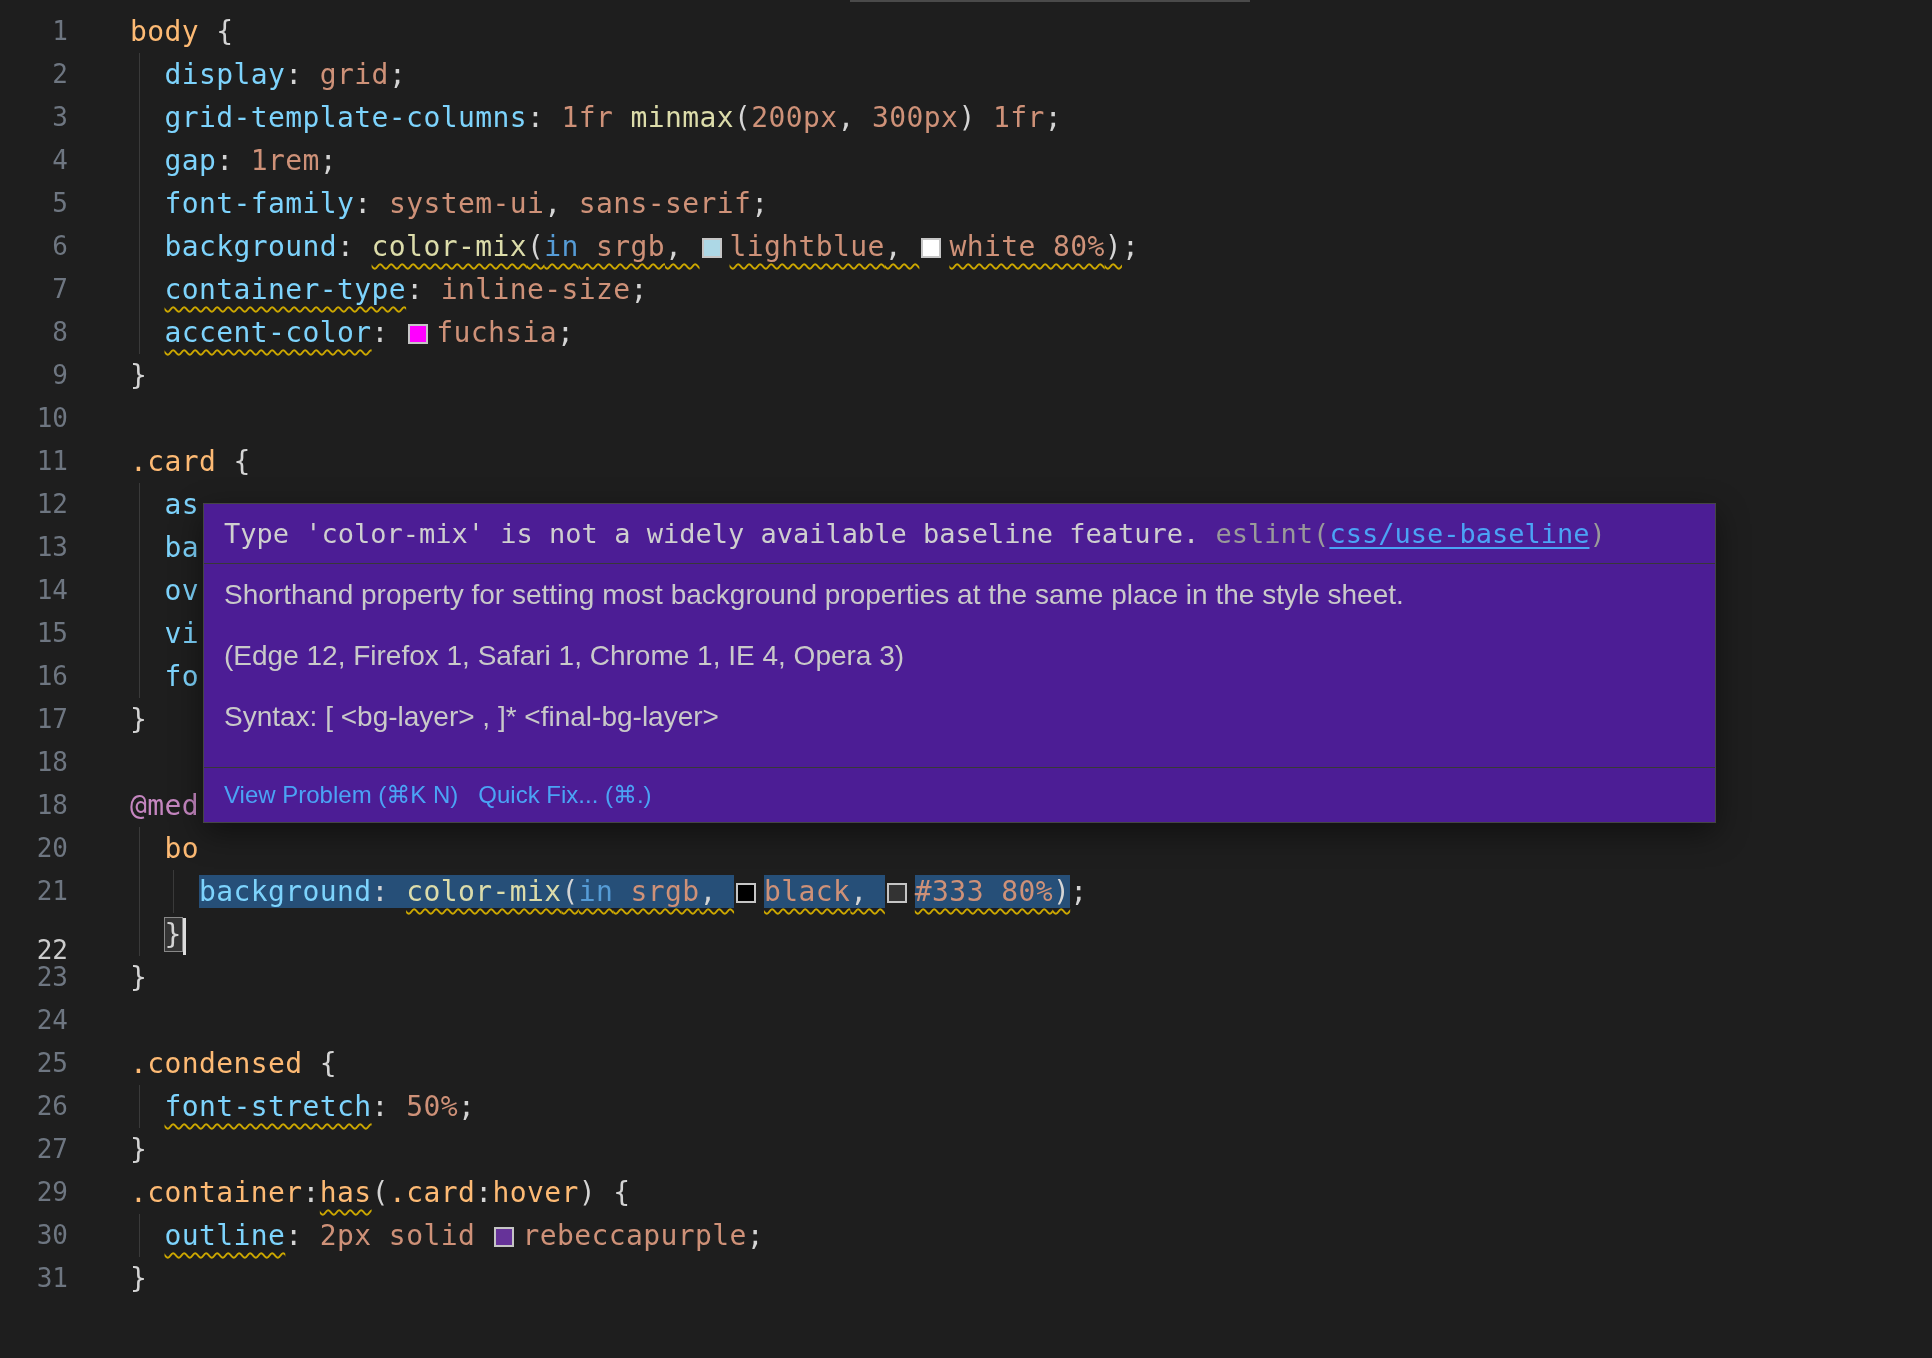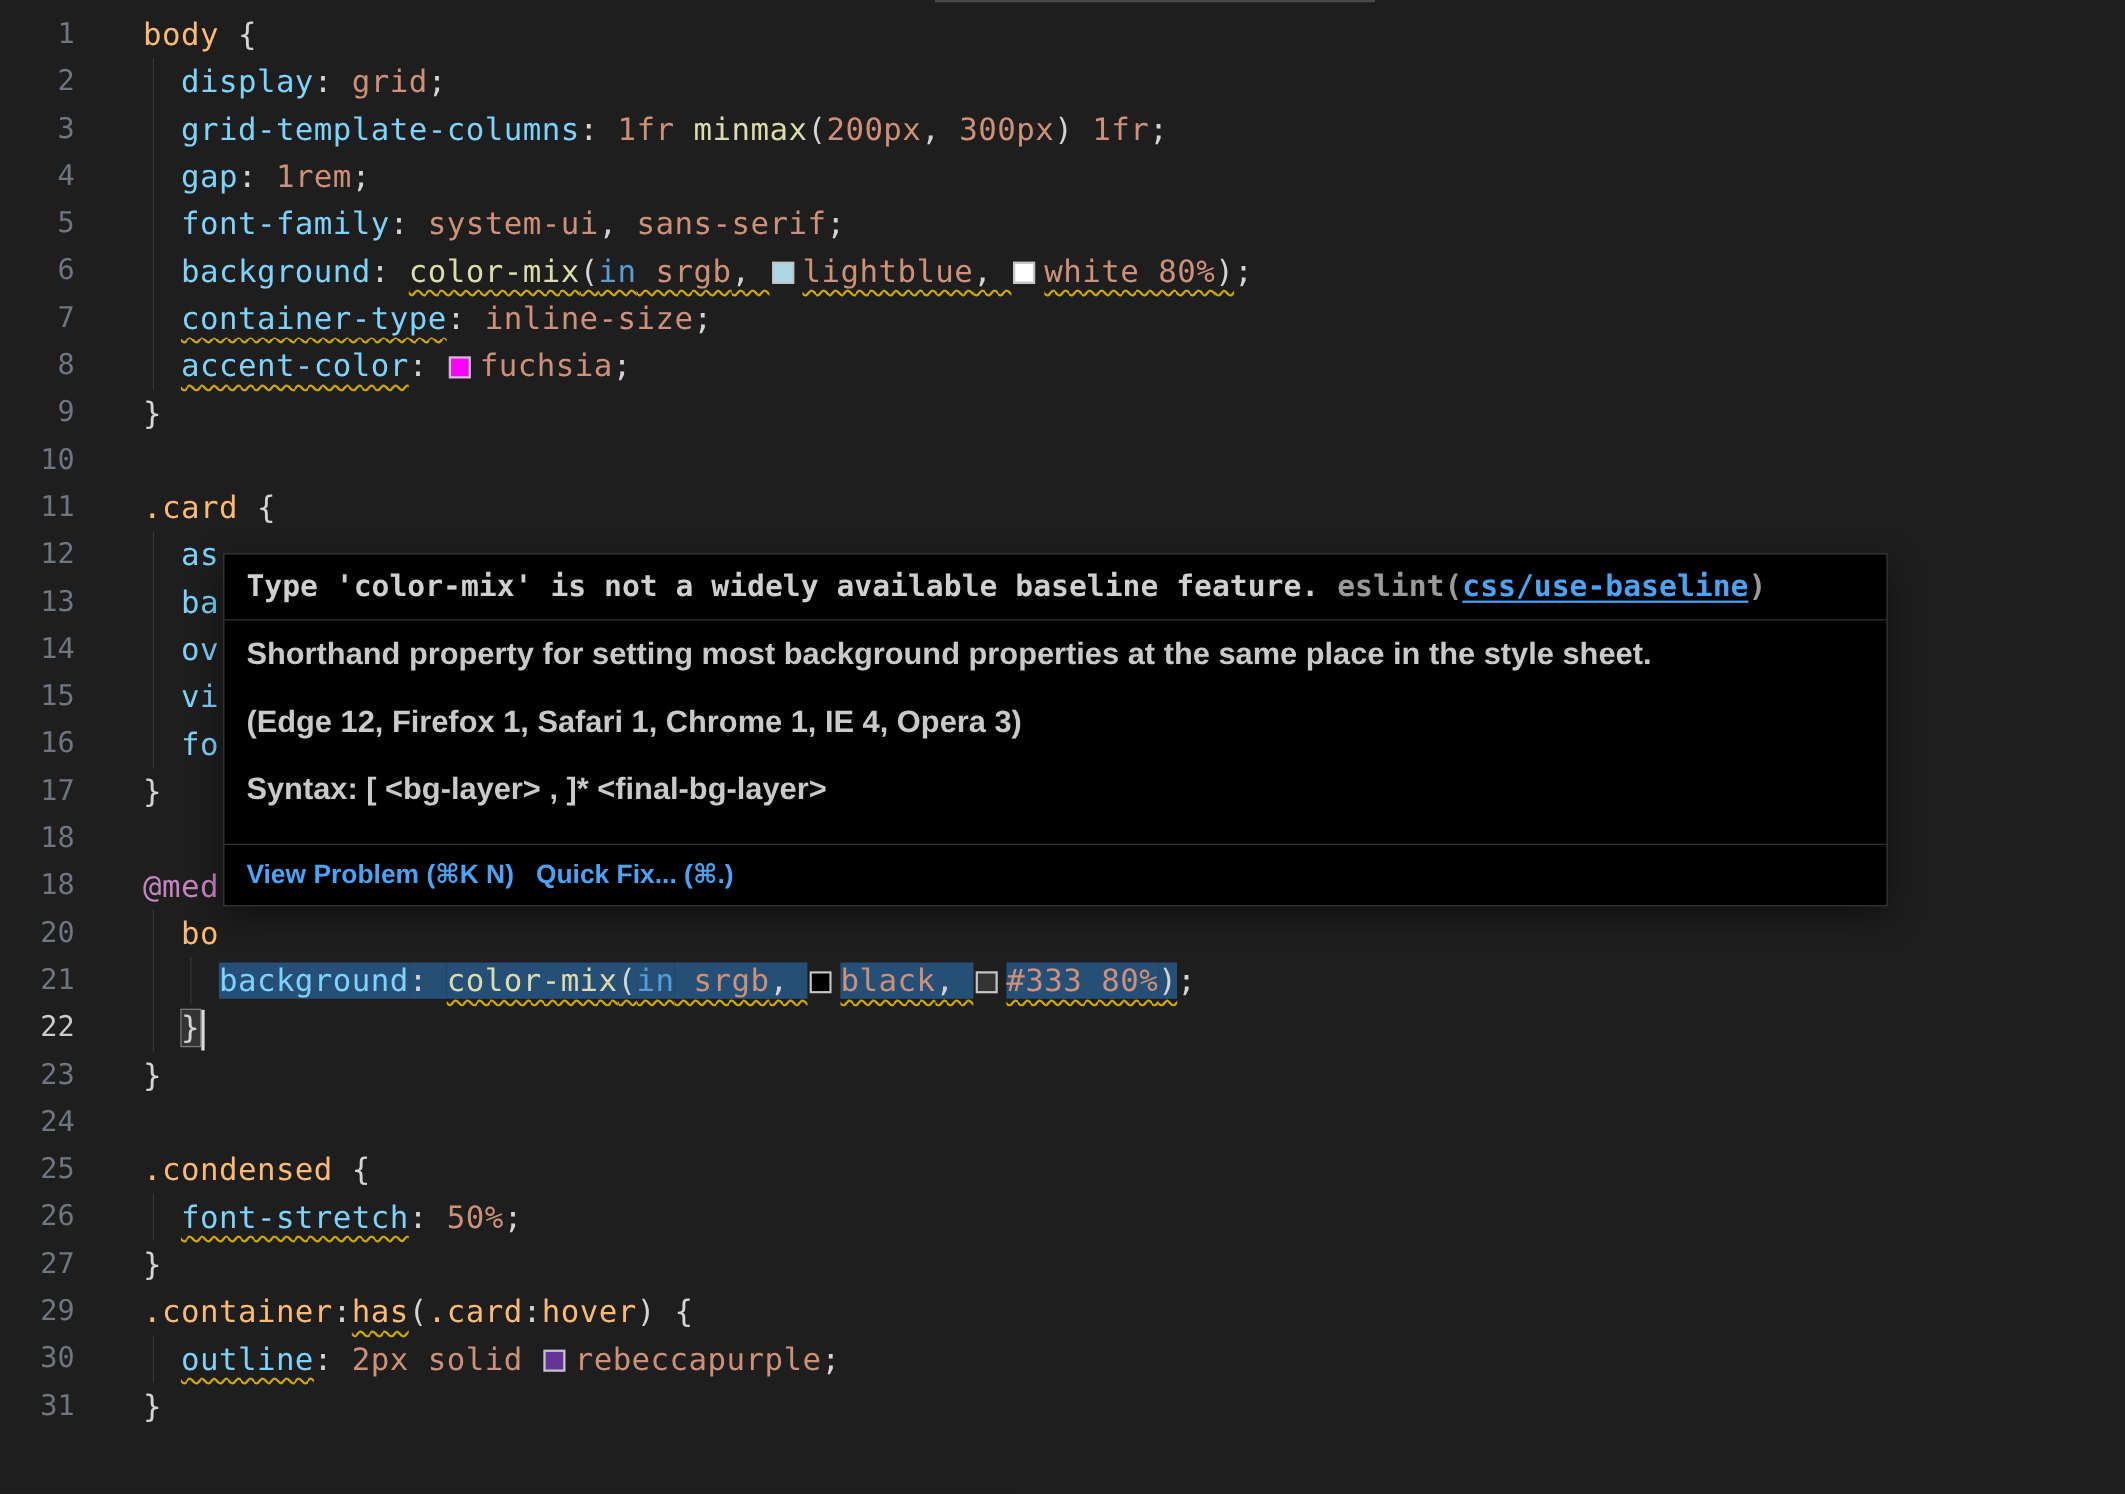--- a/index.html
+++ b/index.html
@@ -14,21 +14,21 @@
     position:absolute;inset:0;
     padding-top:10px;
     font-family:"DejaVu Sans Mono",monospace;
     font-size:28px;line-height:43px;letter-spacing:0.4px;
   }
   .code-row{position:relative;height:43px;white-space:pre;padding-left:130px;}
   .ln{
     position:absolute;left:0;top:0;width:68px;text-align:right;
     color:#6e7681;font-size:26px;letter-spacing:0;
   }
-  .ln.active{color:#cccccc;}
+  .ln.active{color:#cccccc;margin-top:16px;}
   .guide{position:absolute;top:0;bottom:0;width:1px;background:#3a3a3a;}
   .tk-sel{color:#fdba74}
   .tk-prop{color:#7dd3fc}
   .tk-val{color:#ce9178}
   .tk-fn{color:#dcdcaa}
   .tk-kw{color:#569cd6}
   .tk-pun{color:#d4d4d4}
   .tk-at{color:#c586c0}
   .sq{
     text-decoration-line:underline;
@@ -51,24 +51,23 @@
     outline:1px solid #888888;
     background:rgba(120,120,120,0.25);
   }
   .top-artifact{
     position:absolute;top:0;left:850px;width:400px;height:2px;
     background:#4a4a4a;
   }
   
   .hover{
     position:absolute;left:203px;top:503px;width:1513px;
-    background:#000000;border:1px solid #454545;box-sizing:border-box;
+    background:#4c1d95;border:1px solid #454545;box-sizing:border-box;
     box-shadow:0 10px 30px rgba(0,0,0,0.45);
     z-index:20;
-    font-weight:bold;
   }
   .hover-msg{
     font-family:"DejaVu Sans Mono",monospace;
     font-size:27px;line-height:34px;color:#cfcfcf;
     padding:13px 20px 12px;
     white-space:nowrap;
   }
   .hover-src{color:#9a9a9a;}
   .hover-link{color:#4ba3f5;cursor:pointer;}
   .underline{text-decoration:underline;text-underline-offset:4px;}

